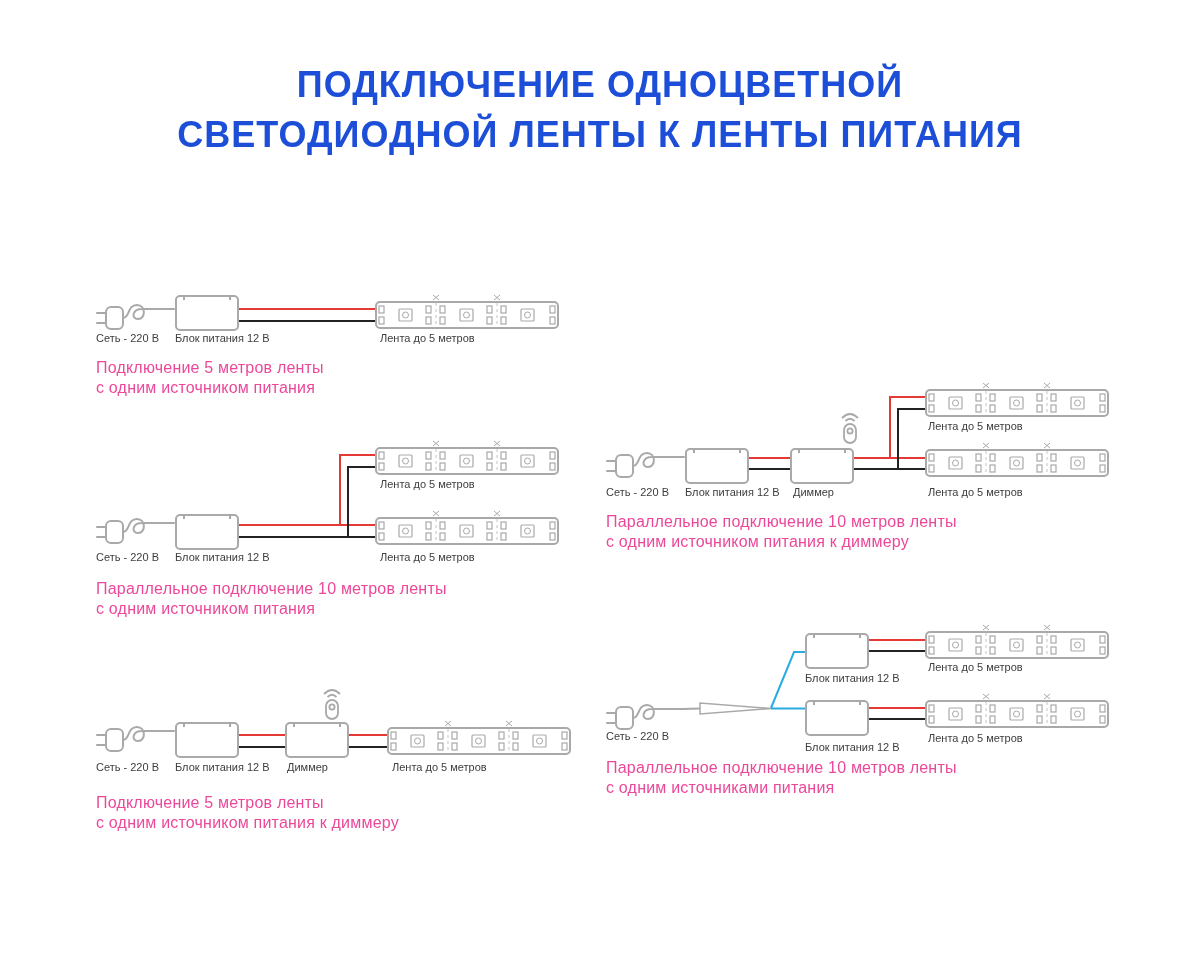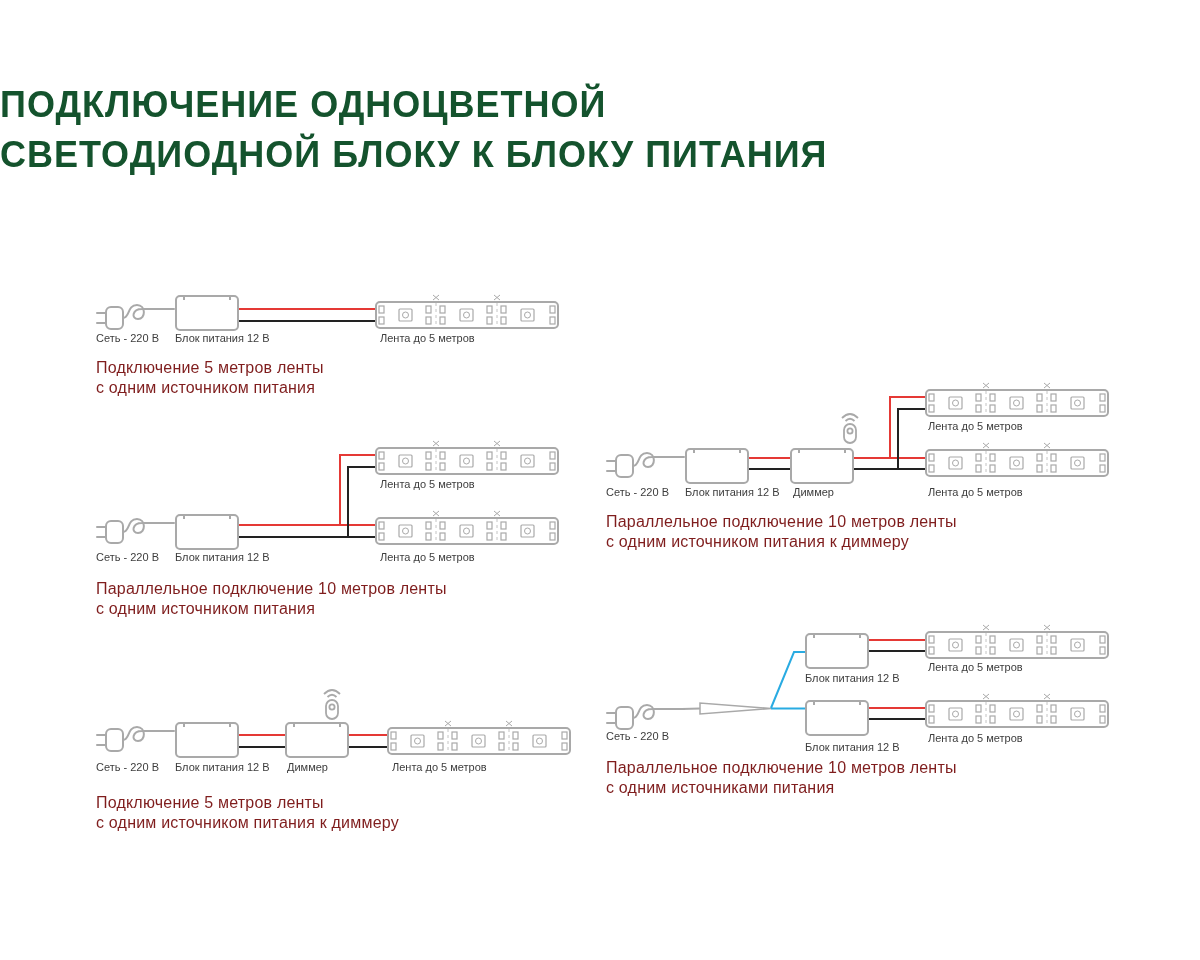--- a/index.html
+++ b/index.html
@@ -1,37 +1,37 @@
 <!DOCTYPE html>
 <html><head>
 <meta charset="utf-8">
 <style>
   * { margin:0; padding:0; box-sizing:border-box; }
   html,body { background:#ffffff; }
   body { width:1200px; height:960px; font-family:"Liberation Sans",sans-serif; }
   .canvas { position:relative; width:1200px; height:960px; background:#ffffff; overflow:hidden; }
   .scene { position:absolute; left:0; top:0; }
-  .title { position:absolute; top:80px; left:0; width:1200px; 
-           color:#14532d; font-weight:bold; font-size:36px; line-height:50px; letter-spacing:1px; }
-  .caption { position:absolute; color:#7f1d1d; font-size:16px; line-height:20px; letter-spacing:0.2px; }
+  .title { position:absolute; top:60px; left:0; width:1200px; text-align:center;
+           color:#1d4ed8; font-weight:bold; font-size:36px; line-height:50px; letter-spacing:1px; }
+  .caption { position:absolute; color:#ec4899; font-size:16px; line-height:20px; letter-spacing:0.2px; }
   .lbl { font-family:"Liberation Sans",sans-serif; font-size:11px; fill:#3d3d3d; }
   .w-red  { stroke:#e53935; stroke-width:2; fill:none; }
   .w-blk  { stroke:#222222; stroke-width:2; fill:none; }
   .w-blue { stroke:#29abe2; stroke-width:2; fill:none; }
   .w-gray { stroke:#a9a9a9; stroke-width:2; fill:none; }
   .tri { fill:#ffffff; stroke:#a9a9a9; stroke-width:1.5; }
 </style>
 </head>
 <body>
 
 <div class="canvas">
 
   <div class="title">
     <div>ПОДКЛЮЧЕНИЕ ОДНОЦВЕТНОЙ</div>
-    <div>СВЕТОДИОДНОЙ БЛОКУ К БЛОКУ ПИТАНИЯ</div>
+    <div>СВЕТОДИОДНОЙ ЛЕНТЫ К ЛЕНТЫ ПИТАНИЯ</div>
   </div>
 
   <svg class="scene" width="1200" height="960" viewBox="0 0 1200 960">
     <defs>
       <g id="sym-plug" fill="none" stroke="#a9a9a9" stroke-width="2" stroke-linecap="round">
         <line x1="1" y1="13" x2="10" y2="13"></line>
         <line x1="1" y1="23" x2="10" y2="23"></line>
         <rect x="10" y="7" width="17" height="22" rx="5" fill="#ffffff"></rect>
         <path d="M27,18 C34,18 31,5 41,5 C50,5 50,19 42,19 C35,19 36,9 46,9 L78,9"></path>
       </g>

